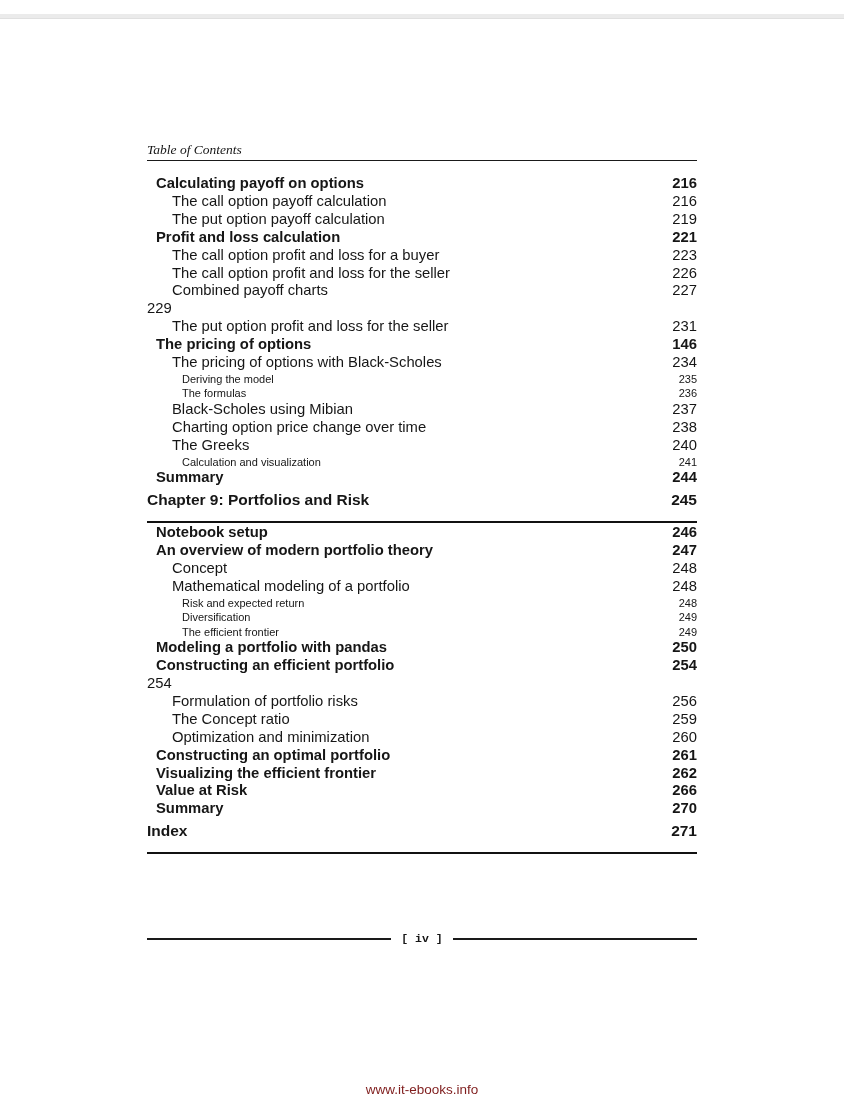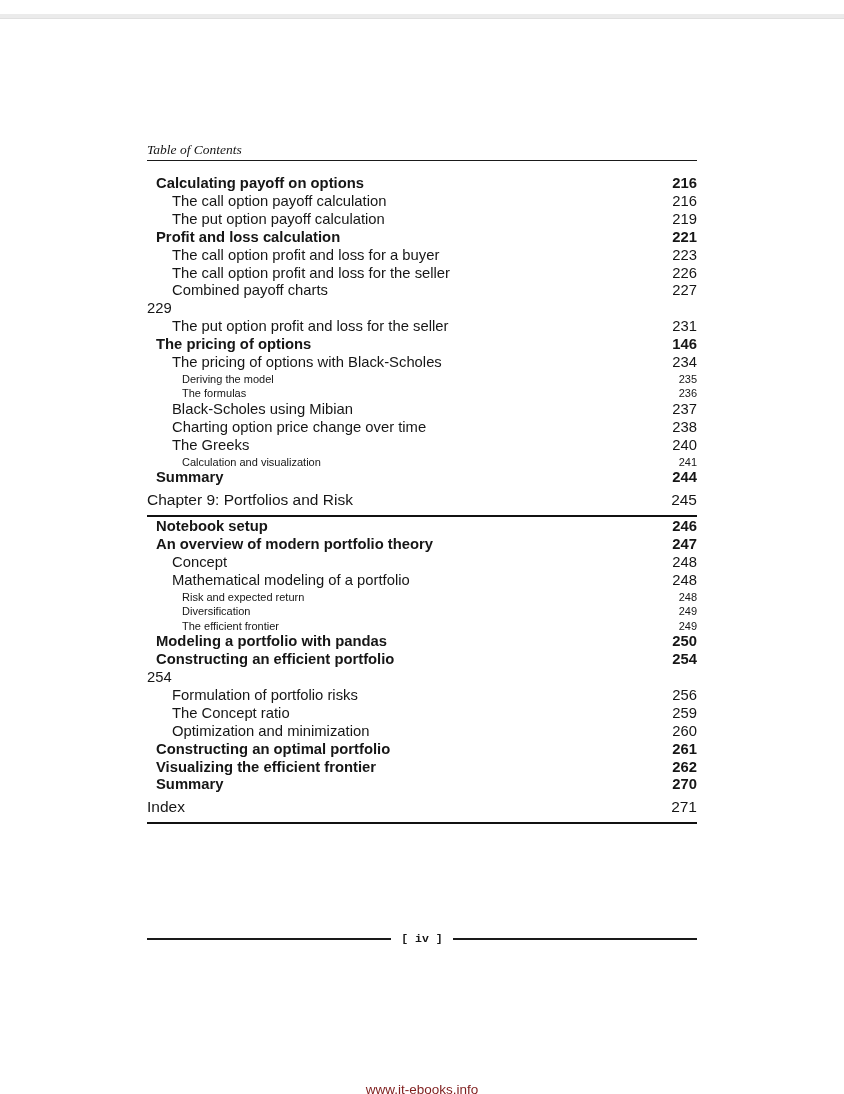--- a/index.html
+++ b/index.html
@@ -22,22 +22,22 @@
   .row { display:flex; justify-content:space-between; align-items:flex-end; }
   .row .lbl { white-space:nowrap; }
   .row .pg  { white-space:nowrap; text-align:right; }
   .lvl-h1, .lvl-h2 { font-size:14.8px; line-height:17.9px; }
   .lvl-h1 { font-weight:bold; }
   .lvl-h1 .lbl { padding-left:9px; }
   .lvl-h2 .lbl { padding-left:25px; }
   .lvl-h3 { font-size:11px; line-height:14.5px; }
   .lvl-h3 .lbl { padding-left:35px; }
   .lvl-chapter {
-    font-size:15.5px; font-weight:normal; line-height:19px;
-    margin-top:3px; padding-bottom:6px; border-bottom:2px solid #111111; margin-bottom:1px;
+    font-size:15.5px; font-weight:bold; line-height:19px;
+    margin-top:3px; padding-bottom:12px; border-bottom:2px solid #111111; margin-bottom:1px;
   }
   .page-footer {
     position:absolute; left:147px; top:918px; width:550px;
     display:flex; align-items:center;font-family:Liberation Mono, monospace;
   }
   .page-footer .fline { flex:1 1 auto; height:1.5px; background:#1a1a1a; }
   .page-footer .pnum {
     flex:0 0 auto; padding:0 10px; font-size:11.5px; font-weight:bold; line-height:14px;
   }
   .site-link {
@@ -182,20 +182,24 @@
         <span class="lbl">Optimization and minimization</span>
         <span class="pg">260</span>
       </div>
       <div class="row lvl-h1">
         <span class="lbl">Constructing an optimal portfolio</span>
         <span class="pg">261</span>
       </div>
       <div class="row lvl-h1">
         <span class="lbl">Visualizing the efficient frontier</span>
         <span class="pg">262</span>
+      </div>
+      <div class="row lvl-h1">
+        <span class="lbl">Value at Risk</span>
+        <span class="pg">266</span>
       </div>
       <div class="row lvl-h1">
         <span class="lbl">Summary</span>
         <span class="pg">270</span>
       </div>
       <div class="row lvl-chapter">
         <span class="lbl">Index</span>
         <span class="pg">271</span>
       </div>
     </div>

